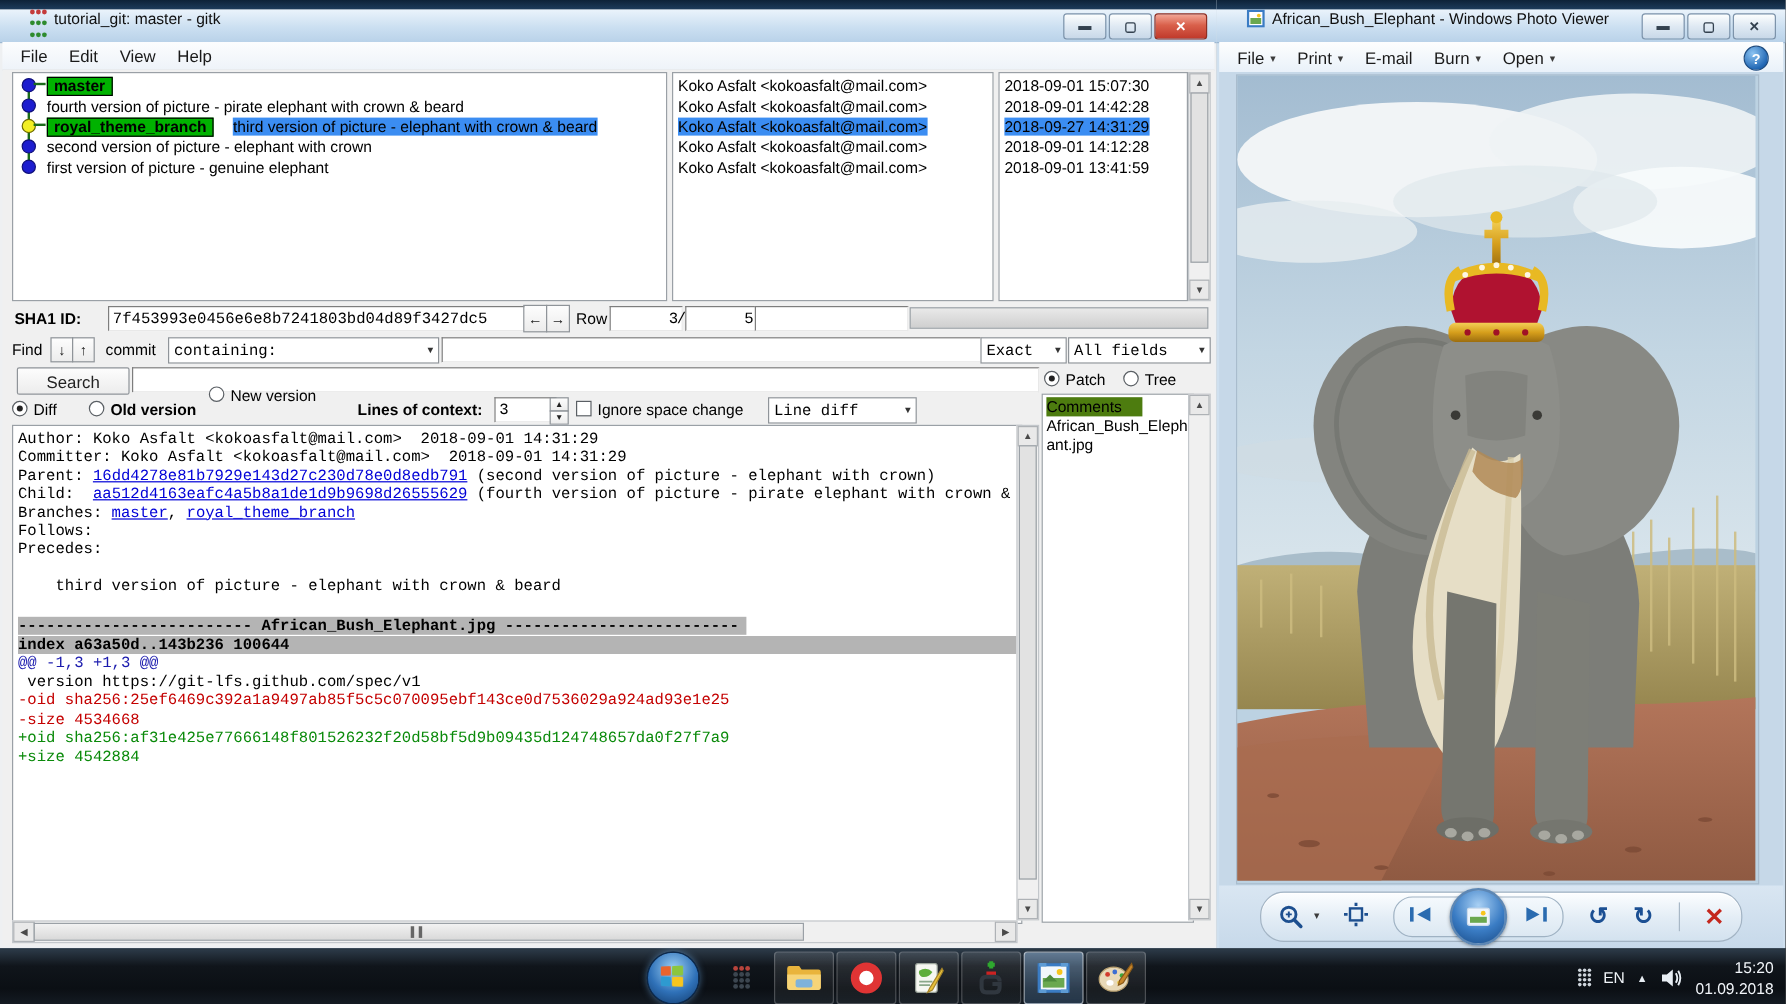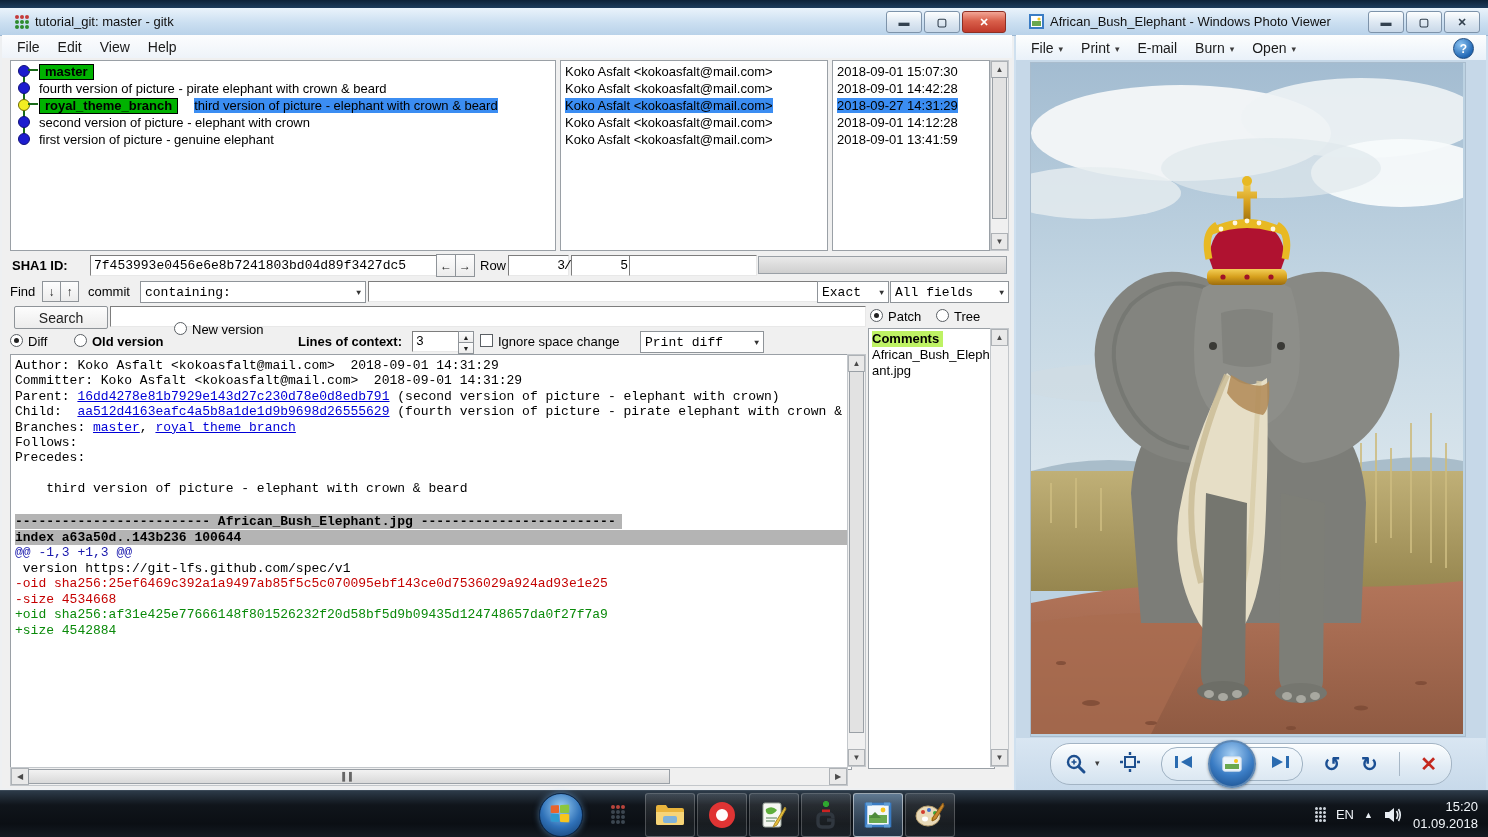--- a/index.html
+++ b/index.html
@@ -3,22 +3,22 @@
 <meta charset="utf-8">
 <style>
   html,body{margin:0;padding:0;}
   body{width:1488px;height:837px;overflow:hidden;font-family:"Liberation Sans",sans-serif;background:#000;}
   .screen{position:relative;width:1488px;height:837px;background:#09121b;}
   .mono{font-family:"Liberation Mono","DejaVu Sans Mono",monospace;}
 
   
   .win{position:absolute;top:0;height:790px;}
   .win-topedge{position:absolute;left:0;top:0;right:0;height:8px;background:linear-gradient(#0d2238,#1d3c5c);}
-  .titlebar{position:absolute;left:0;right:0;top:8px;height:27px;display:flex;align-items:center;
-    background:linear-gradient(#eaf3fb,#cbdff1 55%,#b9d2e9);border-bottom:1px solid #9db8d2;padding-left:15px;}
+  .titlebar{position:absolute;left:0;right:0;top:8px;height:27px;display:flex;
+    background:linear-gradient(#eaf3fb,#cbdff1 55%,#b9d2e9);border-bottom:1px solid #9db8d2;padding-left:25px;}
   .titlebar .title{font-size:13px;color:#101010;margin-left:6px;white-space:nowrap;}
   .winbtns{position:absolute;right:8px;top:3px;display:flex;gap:2px;}
   .wbtn{width:34px;height:20px;border:1px solid #7d93aa;border-radius:3px;background:linear-gradient(#fdfefe,#dfe9f3 50%,#c8d8e8);
     display:flex;align-items:center;justify-content:center;font-size:11px;color:#33414f;font-weight:bold;}
   .wbtn.close-red{background:linear-gradient(#f2a696,#d9604b 45%,#c0392b);border-color:#8e2f24;color:#fff;width:42px;}
   .menubar{position:absolute;left:2px;right:2px;height:23px;background:linear-gradient(#fcfdfe,#eef3f9);
     border-bottom:1px solid #d5dde6;display:flex;align-items:center;padding-left:6px;}
   .menubar .mitem{font-size:14px;color:#1a1a1a;padding:2px 9px;white-space:nowrap;}
   .caret{display:inline-block;margin-left:5px;font-size:9px;color:#3c3c3c;transform:translateY(-1px);}
 
@@ -71,21 +71,21 @@
   .dline{font-size:13px;line-height:15.4px;white-space:pre;color:#000;}
   .dline .link{color:#0000d7;text-decoration:underline;}
   .dline.filesep{background:#b4b4b4;font-weight:bold;display:inline-block;padding-right:6px;}
   .dline.filesep-wide{background:#b4b4b4;font-weight:bold;display:block;margin-right:4px;}
   .dline.hunk{color:#1a1aad;}
   .dline.minus{color:#c40000;}
   .dline.plus{color:#0a8a0a;}
 
   .filelist{position:absolute;left:866px;top:328px;width:122px;height:437px;background:#fff;border:1px solid #9aa0a6;
     padding:2px 0 0 3px;font-size:13px;line-height:16px;color:#000;word-break:break-all;}
-  .filelist .fsel{background:#bef264;display:inline-block;padding-right:4px;font-weight:bold;}
+  .filelist .fsel{background:#4d7c0f;display:inline-block;padding-right:17px;}
 
   
   .pviewer{left:1014px;width:474px;background:#cfe0ef;}
   .pviewer .menubar{top:35px;height:25px;background:linear-gradient(#fdfefe,#e9f1f9);}
   .helpbtn{position:absolute;right:12px;top:3px;width:19px;height:19px;border-radius:50%;
     background:radial-gradient(circle at 35% 30%,#8cc4f2,#2268b5 70%,#1a4f8c);color:#fff;font-size:12px;font-weight:bold;
     display:flex;align-items:center;justify-content:center;border:1px solid #1c4a7e;}
   .pv-content{position:absolute;left:2px;right:2px;top:60px;height:678px;background:#c6d8e8;}
   .photo{position:absolute;left:14px;top:2px;width:434px;height:673px;border:1px solid #a9bccd;background:#bcd2e2;}
   .pv-toolbar{position:absolute;left:2px;right:2px;top:738px;height:52px;background:linear-gradient(#d9e6f2,#c7d9ea);display:flex;align-items:center;justify-content:center;}
@@ -258,21 +258,21 @@
 
       <div>
         <span class="bar-label" style="left:8px;top:276px;"><span class="radio on"></span><span>Diff</span></span>
         <span class="bar-label" style="left:72px;top:276px;font-weight:bold;"><span class="radio"></span><span>Old version</span></span>
         <span class="bar-label" style="left:172px;top:264px;"><span class="radio"></span><span>New version</span></span>
         <span class="bar-label" style="left:296px;top:276px;font-weight:bold;">Lines of context:</span>
         <span class="entry sunken mono" style="left:410px;top:273px;width:44px;">3</span>
         <span class="tbtn" style="left:456px;top:273px;width:14px;height:10px;font-size:7px;">▲</span>
         <span class="tbtn" style="left:456px;top:284px;width:14px;height:10px;font-size:7px;">▼</span>
         <span class="bar-label" style="left:478px;top:276px;"><span class="chk"></span><span>Ignore space change</span></span>
-        <span class="combo mono" style="left:638px;top:273px;width:100px;">Print diff</span>
+        <span class="combo mono" style="left:638px;top:273px;width:100px;">Line diff</span>
       </div>
 
       <div class="details mono" style="top:296px;height:411px;" id="details"><div class="dline"><span>Author: Koko Asfalt &lt;kokoasfalt@mail.com&gt;  2018-09-01 14:31:29</span></div><div class="dline"><span>Committer: Koko Asfalt &lt;kokoasfalt@mail.com&gt;  2018-09-01 14:31:29</span></div><div class="dline"><span>Parent: </span><span class="link">16dd4278e81b7929e143d27c230d78e0d8edb791</span><span> (second version of picture - elephant with crown)</span></div><div class="dline"><span>Child:  </span><span class="link">aa512d4163eafc4a5b8a1de1d9b9698d26555629</span><span> (fourth version of picture - pirate elephant with crown &amp; beard)</span></div><div class="dline"><span>Branches: </span><span class="link">master</span><span>, </span><span class="link">royal_theme_branch</span></div><div class="dline"><span>Follows: </span></div><div class="dline"><span>Precedes: </span></div><div class="dline"><span> </span></div><div class="dline"><span>    third version of picture - elephant with crown &amp; beard</span></div><div class="dline"><span> </span></div><div class="dline filesep"><span>------------------------- African_Bush_Elephant.jpg -------------------------</span></div><div class="dline filesep-wide"><span>index a63a50d..143b236 100644</span></div><div class="dline hunk"><span>@@ -1,3 +1,3 @@</span></div><div class="dline"><span> version https://git-lfs.github.com/spec/v1</span></div><div class="dline minus"><span>-oid sha256:25ef6469c392a1a9497ab85f5c5c070095ebf143ce0d7536029a924ad93e1e25</span></div><div class="dline minus"><span>-size 4534668</span></div><div class="dline plus"><span>+oid sha256:af31e425e77666148f801526232f20d58bf5d9b09435d124748657da0f27f7a9</span></div><div class="dline plus"><span>+size 4542884</span></div></div>
       <div class="sb" style="left:845px;top:296px;width:17px;height:411px;">
         <div class="arr" style="top:0;">▲</div>
         <div class="thumb" style="top:16px;height:360px;"></div>
         <div class="arr" style="bottom:0;">▼</div>
       </div>
 
       <div class="filelist" style="top:270px;height:437px;" id="filelist">

